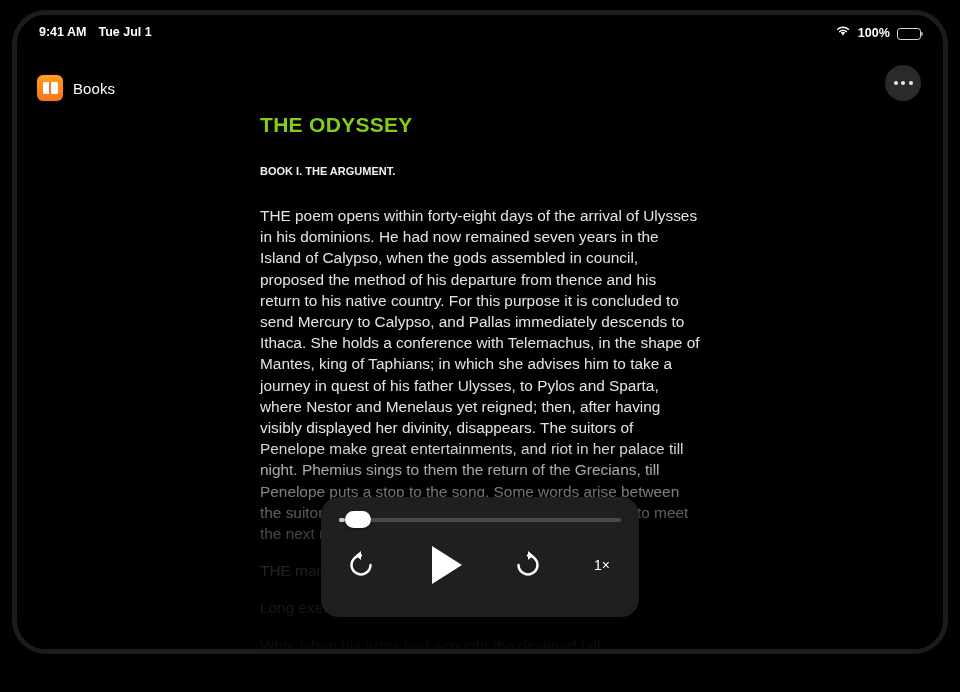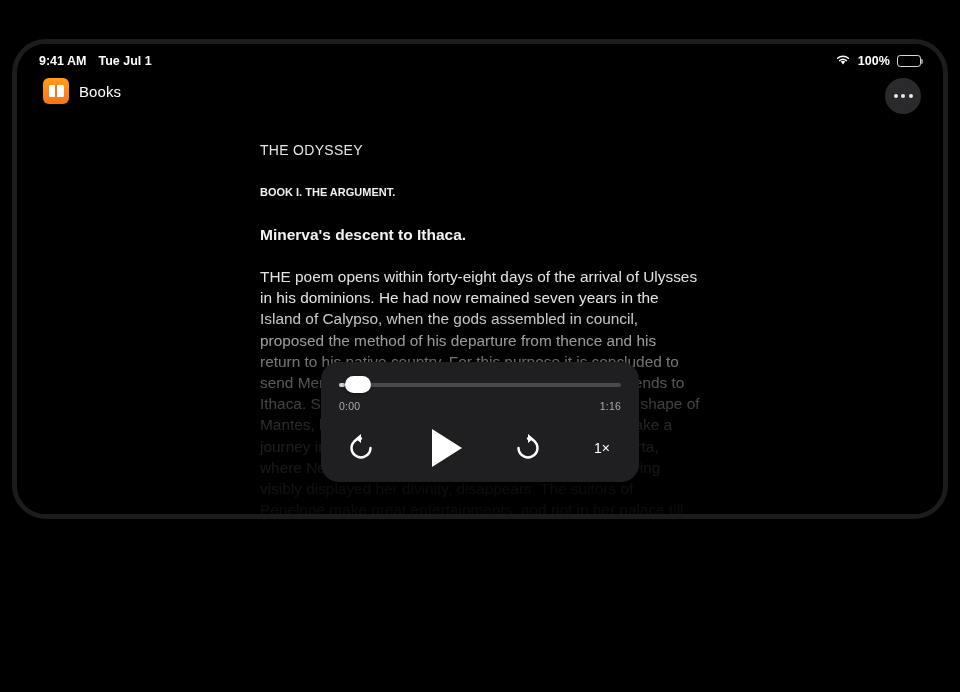--- a/index.html
+++ b/index.html
@@ -10,27 +10,26 @@
     height: 692px;
     overflow: hidden;
     font-family: "Liberation Sans", sans-serif;
   }
 
   .device-frame {
     position: absolute;
     left: 12px;
     top: 10px;
     width: 936px;
-    height: 480px;
+    height: 644px;
     background: #000;
     border: 5px solid #1c1c1e;
     border-radius: 34px;
     box-sizing: border-box;
     overflow: hidden;
-    margin-top: 29px;
   }
 
   .screen {
     position: absolute;
     inset: 0;
     background: #000;
     overflow: hidden;
   }
 
   
@@ -49,21 +48,21 @@
     font-size: 12.5px;
     font-weight: 600;
   }
   .status-left {
     display: flex;
     align-items: center;
     gap: 12px;
   }
   .status-right {
     display: flex;
-    align-items: center;
+    align-items: flex-end;
     gap: 7px;
   }
   .wifi-icon { display: block; }
   .battery-pct { font-size: 12.5px; font-weight: 600; letter-spacing: 0.1px; }
   .battery-icon {
     width: 24px;
     height: 12px;
     border: 1.3px solid rgba(255,255,255,0.85);
     border-radius: 3.2px;
     position: relative;
@@ -88,23 +87,23 @@
   }
 
   
   .app-bar {
     position: absolute;
     top: 34px;
     left: 0;
     right: 0;
     height: 52px;
     display: flex;
-    align-items: flex-start;
+    align-items: flex-end;
     justify-content: space-between;
-    padding: 0 22px 0 26px;
+    padding: 0 22px 0 20px;
     box-sizing: border-box;
   }
   .app-id {
     display: flex;
     align-items: center;
     gap: 10px;
   }
   .books-icon {
     width: 26px;
     height: 26px;
@@ -164,25 +163,25 @@
     bottom: 0;
     overflow: hidden;
   }
   .page-col {
     width: 440px;
     margin: 0 auto;
     padding-top: 12px;
     color: #e8e8e8;
   }
   .book-title {
-    font-size: 14px;
-    font-weight: 400;
+    font-size: 21px;
+    font-weight: 700;
     letter-spacing: 0.3px;
     margin: 0 0 28px 0;
-    color: #e5e5e5;
+    color: #84cc16;
   }
   .chapter-title {
     font-size: 11px;
     font-weight: 700;
     margin: 0 0 28px 0;
     color: #f2f2f2;
   }
   .section-title {
     font-size: 15.5px;
     font-weight: 700;
@@ -337,39 +336,34 @@
         <span class="more-dot"></span>
         <span class="more-dot"></span>
         <span class="more-dot"></span>
       </div>
     </div>
 
     <div class="reader">
       <div class="page-col">
         <h1 class="book-title">THE ODYSSEY</h1>
         <h2 class="chapter-title">BOOK I. THE ARGUMENT.</h2>
-        <h3 class="section-title">Minerva's descent to Ithaca.</h3>
         <p class="body-par">THE poem opens within forty-eight days of the arrival of Ulysses in his dominions. He had now remained seven years in the Island of Calypso, when the gods assembled in council, proposed the method of his departure from thence and his return to his native country. For this purpose it is concluded to send Mercury to Calypso, and Pallas immediately descends to Ithaca. She holds a conference with Telemachus, in the shape of Mantes, king of Taphians; in which she advises him to take a journey in quest of his father Ulysses, to Pylos and Sparta, where Nestor and Menelaus yet reigned; then, after having visibly displayed her divinity, disappears. The suitors of Penelope make great entertainments, and riot in her palace till night. Phemius sings to them the return of the Grecians, till Penelope puts a stop to the song. Some words arise between the suitors and Telemachus, who summons the council to meet the next morning.</p>
         <p class="body-par">THE man, for wisdom's various arts renown'd,</p>
         <p class="body-par">Long exercised in woes, O Muse! resound;</p>
         <p class="body-par">Who, when his arms had wrought the destined fall</p>
       </div>
       <div class="fade-mask"></div>
     </div>
 
     <div class="player">
       <div class="scrub-row">
         <div class="scrub-track">
           <div class="scrub-filled" style="width: 2%;"></div>
         </div>
         <div class="scrub-knob" style="left: calc(2%);"></div>
-      </div>
-      <div class="time-row">
-        <span>0:00</span>
-        <span>1:16</span>
       </div>
       <div class="controls">
         <div class="ctrl skip">
           <svg width="36" height="36" viewBox="0 0 36 36">
             <path d="M18 8.5 A9.5 9.5 0 1 0 27.5 18" stroke="#fff" stroke-width="2.4" fill="none" stroke-linecap="round"></path>
             <path d="M18 4 L18 13 L12.6 8.6 Z" fill="#fff"></path>
           </svg>
 
         </div>
         <div class="ctrl play-btn">

